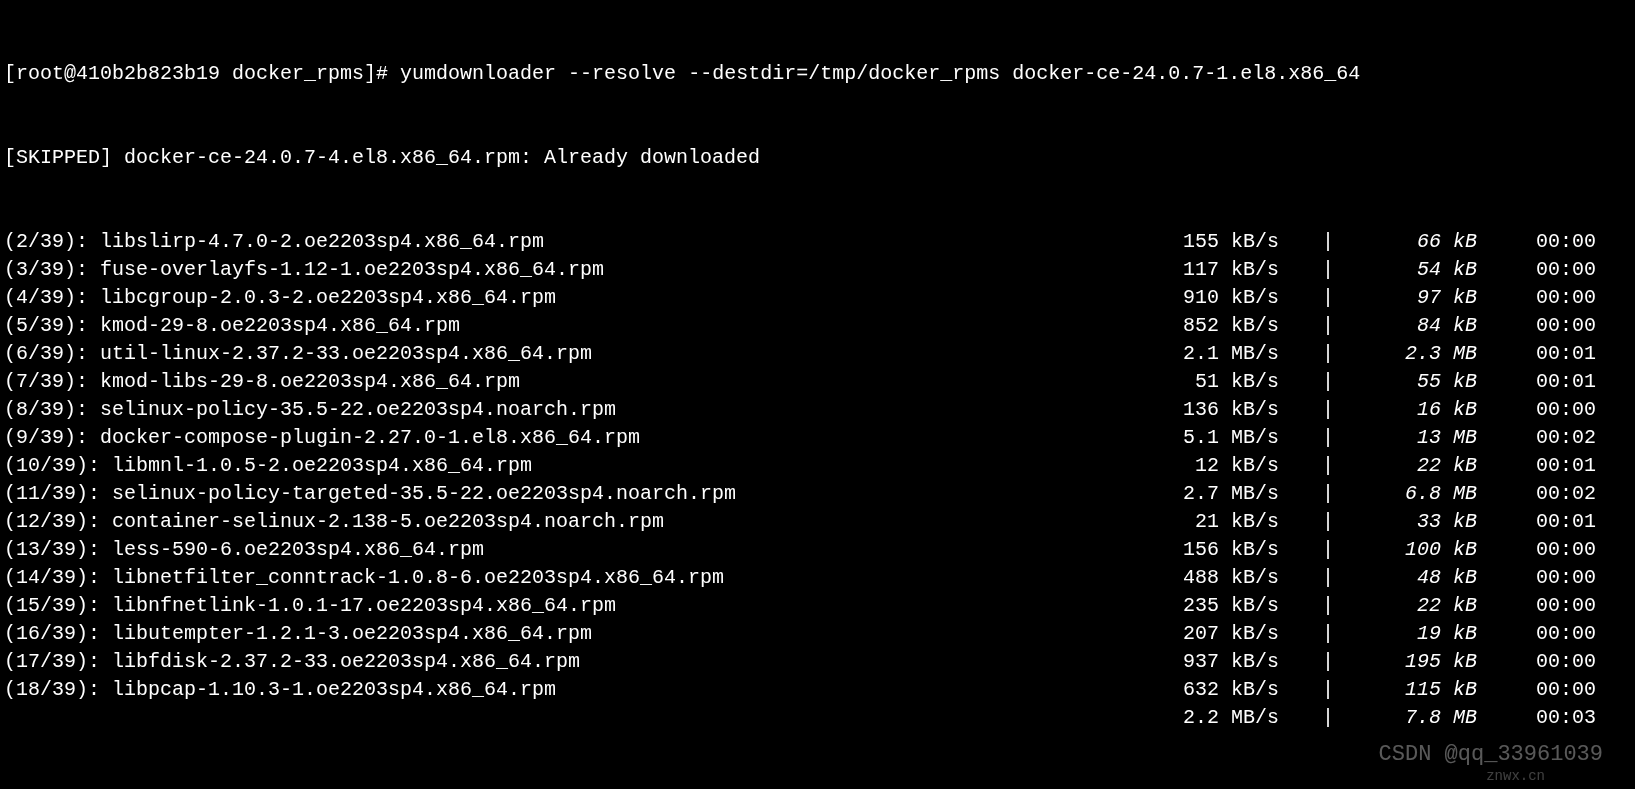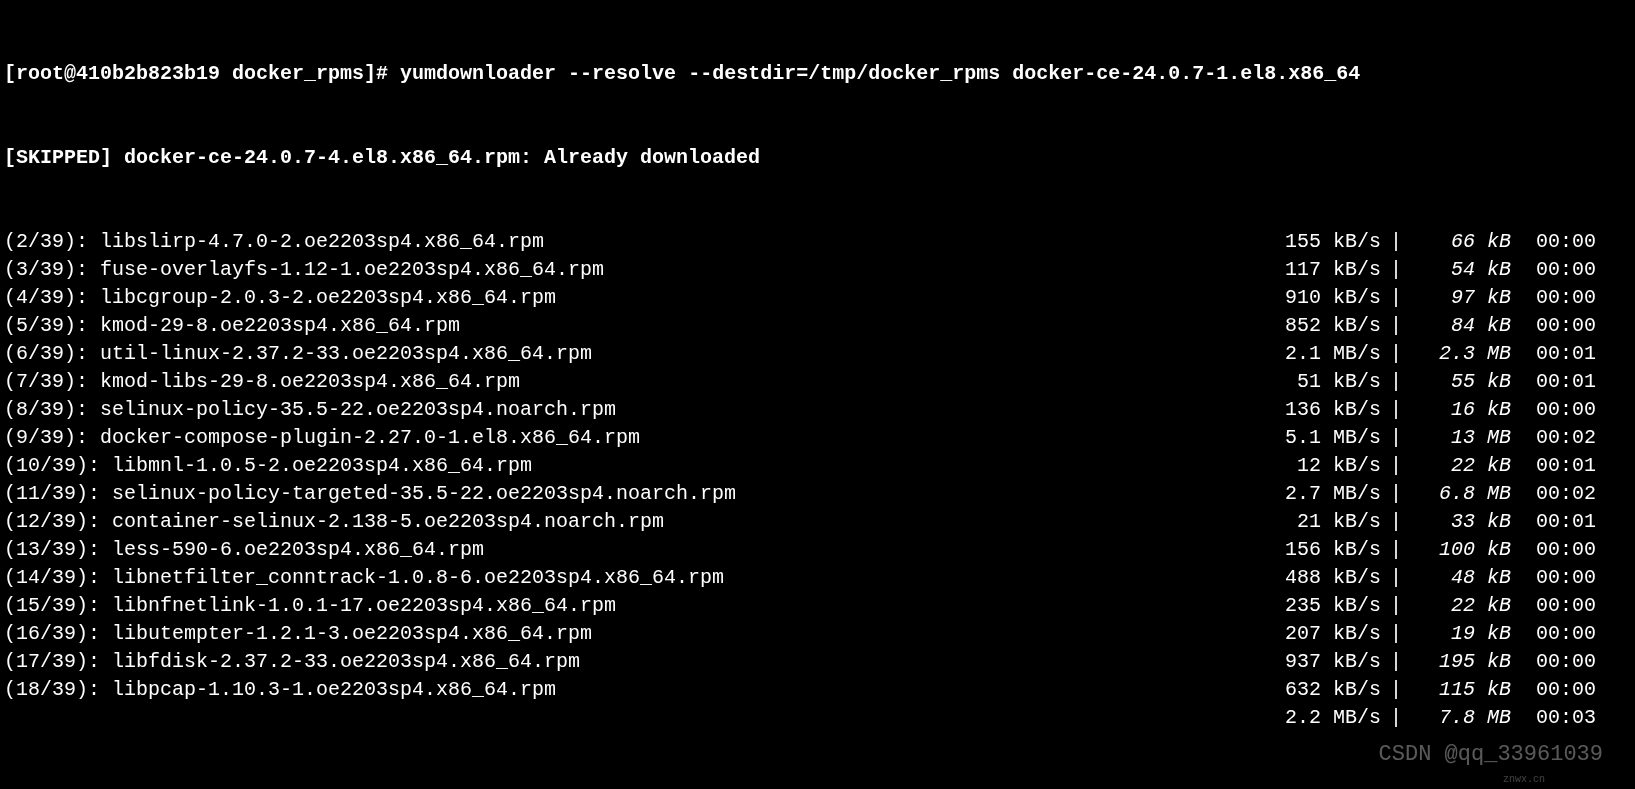--- a/index.html
+++ b/index.html
@@ -14,32 +14,32 @@
     height: 789px;
     overflow: hidden;
     position: relative;
   }
   .terminal {
     padding: 4px 4px;
     white-space: pre;
   }
   .line {
     display: block;
-    font-weight: bold;
   }
   .row {
     display: flex;
     justify-content: space-between;
   }
   .row .left {
     flex: 0 0 auto;
   }
   .row .right {
     flex: 0 0 auto;
     display: flex;
+    gap: 34px;
   }
   .speed {
     width: 120px;
     text-align: right;
   }
   .sep {
     width: 30px;
     text-align: center;
   }
   .size {
@@ -58,21 +58,21 @@
     right: 32px;
     color: rgba(255,255,255,0.35);
     font-size: 22px;
     pointer-events: none;
   }
   .watermark2 {
     position: absolute;
     bottom: 2px;
     right: 90px;
     color: rgba(255,255,255,0.25);
-    font-size: 10px;
+    font-size: 14px;
     pointer-events: none;
   }
 </style>
 </head>
 <body>
 
 <div class="terminal">
   <span class="line"><span>[root@410b2b823b19 docker_rpms]# </span><span>yumdownloader --resolve --destdir=/tmp/docker_rpms docker-ce-24.0.7-1.el8.x86_64</span></span>
   <span class="line">[SKIPPED] docker-ce-24.0.7-4.el8.x86_64.rpm: Already downloaded</span>
   <div id="rows"><div class="row"><span class="left"><span>(2/39):</span><span> libslirp-4.7.0-2.oe2203sp4.x86_64.rpm</span></span><span class="right"><span class="speed">155 kB/s</span><span class="sep">|</span><span class="size">66 kB</span><span class="time">00:00</span></span></div><div class="row"><span class="left"><span>(3/39):</span><span> fuse-overlayfs-1.12-1.oe2203sp4.x86_64.rpm</span></span><span class="right"><span class="speed">117 kB/s</span><span class="sep">|</span><span class="size">54 kB</span><span class="time">00:00</span></span></div><div class="row"><span class="left"><span>(4/39):</span><span> libcgroup-2.0.3-2.oe2203sp4.x86_64.rpm</span></span><span class="right"><span class="speed">910 kB/s</span><span class="sep">|</span><span class="size">97 kB</span><span class="time">00:00</span></span></div><div class="row"><span class="left"><span>(5/39):</span><span> kmod-29-8.oe2203sp4.x86_64.rpm</span></span><span class="right"><span class="speed">852 kB/s</span><span class="sep">|</span><span class="size">84 kB</span><span class="time">00:00</span></span></div><div class="row"><span class="left"><span>(6/39):</span><span> util-linux-2.37.2-33.oe2203sp4.x86_64.rpm</span></span><span class="right"><span class="speed">2.1 MB/s</span><span class="sep">|</span><span class="size">2.3 MB</span><span class="time">00:01</span></span></div><div class="row"><span class="left"><span>(7/39):</span><span> kmod-libs-29-8.oe2203sp4.x86_64.rpm</span></span><span class="right"><span class="speed">51 kB/s</span><span class="sep">|</span><span class="size">55 kB</span><span class="time">00:01</span></span></div><div class="row"><span class="left"><span>(8/39):</span><span> selinux-policy-35.5-22.oe2203sp4.noarch.rpm</span></span><span class="right"><span class="speed">136 kB/s</span><span class="sep">|</span><span class="size">16 kB</span><span class="time">00:00</span></span></div><div class="row"><span class="left"><span>(9/39):</span><span> docker-compose-plugin-2.27.0-1.el8.x86_64.rpm</span></span><span class="right"><span class="speed">5.1 MB/s</span><span class="sep">|</span><span class="size">13 MB</span><span class="time">00:02</span></span></div><div class="row"><span class="left"><span>(10/39):</span><span> libmnl-1.0.5-2.oe2203sp4.x86_64.rpm</span></span><span class="right"><span class="speed">12 kB/s</span><span class="sep">|</span><span class="size">22 kB</span><span class="time">00:01</span></span></div><div class="row"><span class="left"><span>(11/39):</span><span> selinux-policy-targeted-35.5-22.oe2203sp4.noarch.rpm</span></span><span class="right"><span class="speed">2.7 MB/s</span><span class="sep">|</span><span class="size">6.8 MB</span><span class="time">00:02</span></span></div><div class="row"><span class="left"><span>(12/39):</span><span> container-selinux-2.138-5.oe2203sp4.noarch.rpm</span></span><span class="right"><span class="speed">21 kB/s</span><span class="sep">|</span><span class="size">33 kB</span><span class="time">00:01</span></span></div><div class="row"><span class="left"><span>(13/39):</span><span> less-590-6.oe2203sp4.x86_64.rpm</span></span><span class="right"><span class="speed">156 kB/s</span><span class="sep">|</span><span class="size">100 kB</span><span class="time">00:00</span></span></div><div class="row"><span class="left"><span>(14/39):</span><span> libnetfilter_conntrack-1.0.8-6.oe2203sp4.x86_64.rpm</span></span><span class="right"><span class="speed">488 kB/s</span><span class="sep">|</span><span class="size">48 kB</span><span class="time">00:00</span></span></div><div class="row"><span class="left"><span>(15/39):</span><span> libnfnetlink-1.0.1-17.oe2203sp4.x86_64.rpm</span></span><span class="right"><span class="speed">235 kB/s</span><span class="sep">|</span><span class="size">22 kB</span><span class="time">00:00</span></span></div><div class="row"><span class="left"><span>(16/39):</span><span> libutempter-1.2.1-3.oe2203sp4.x86_64.rpm</span></span><span class="right"><span class="speed">207 kB/s</span><span class="sep">|</span><span class="size">19 kB</span><span class="time">00:00</span></span></div><div class="row"><span class="left"><span>(17/39):</span><span> libfdisk-2.37.2-33.oe2203sp4.x86_64.rpm</span></span><span class="right"><span class="speed">937 kB/s</span><span class="sep">|</span><span class="size">195 kB</span><span class="time">00:00</span></span></div><div class="row"><span class="left"><span>(18/39):</span><span> libpcap-1.10.3-1.oe2203sp4.x86_64.rpm</span></span><span class="right"><span class="speed">632 kB/s</span><span class="sep">|</span><span class="size">115 kB</span><span class="time">00:00</span></span></div><div class="row"><span class="left"></span><span class="right"><span class="speed">2.2 MB/s</span><span class="sep">|</span><span class="size">7.8 MB</span><span class="time">00:03</span></span></div></div>

